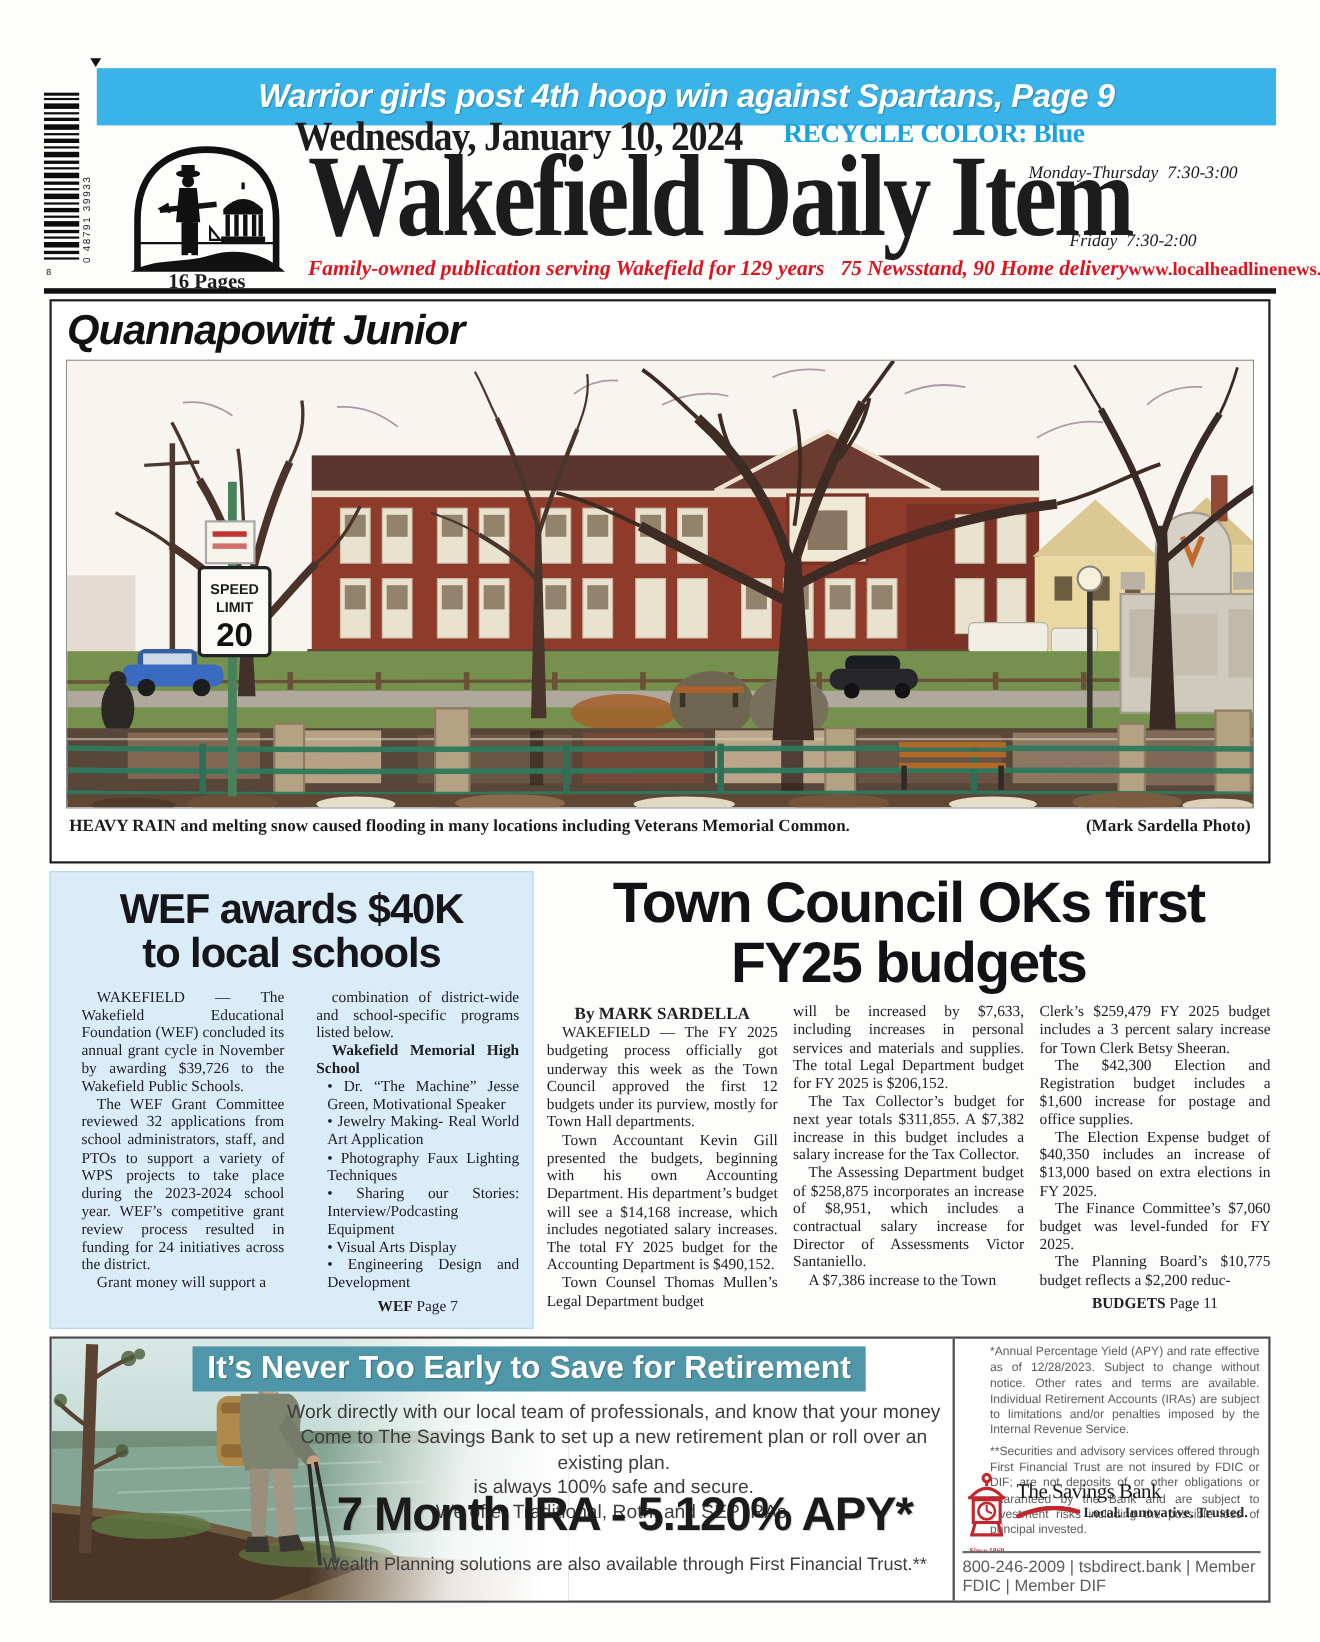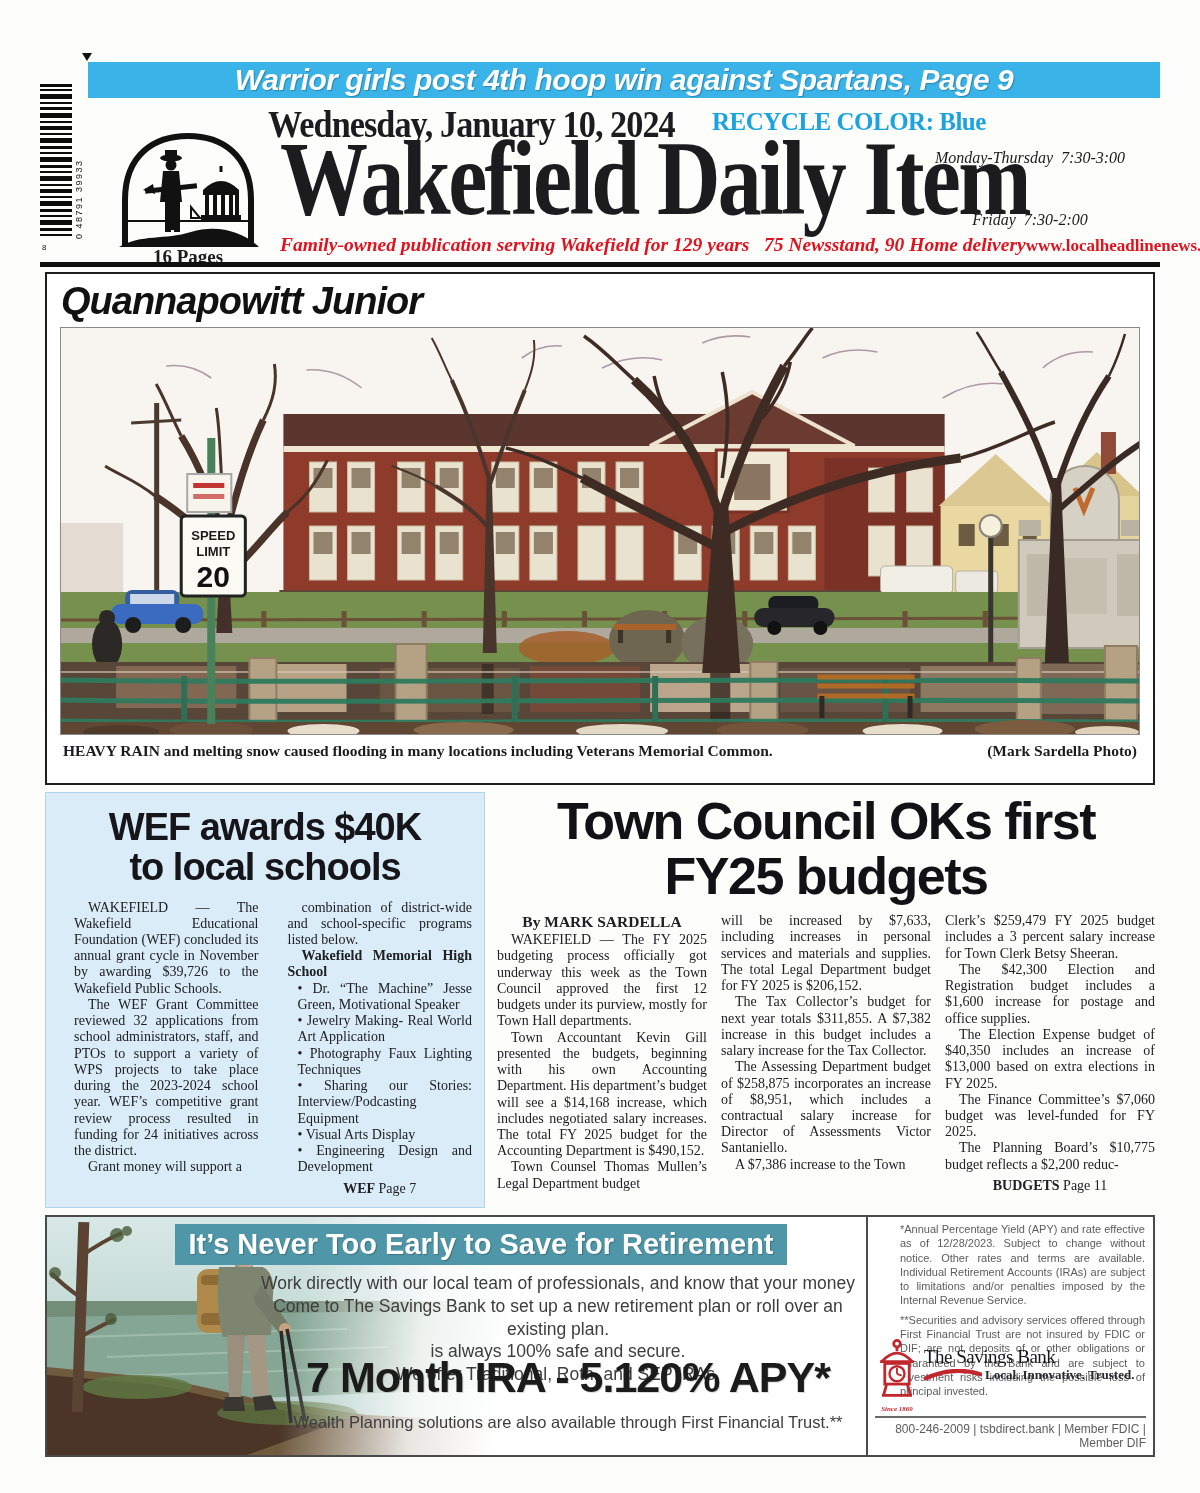--- a/index.html
+++ b/index.html
@@ -1,21 +1,21 @@
 <!DOCTYPE html>
 <html><head>
 <meta charset="utf-8">
 <style>
   html,body{margin:0;padding:0;}
   body{width:1200px;height:1493px;position:relative;background:#fdfdfc;font-family:"Liberation Serif",serif;color:#1c1c1e;overflow:hidden;}
   .abs{position:absolute;}
 
   
   .reg-mark{left:82px;top:53px;width:0;height:0;border-left:5px solid transparent;border-right:5px solid transparent;border-top:8px solid #111;}
-  .top-banner{left:88px;top:62px;width:1072px;height:36px;background:#3ab3e8;display:flex;align-items:center;justify-content:center;}
+  .top-banner{left:88px;top:62px;width:1072px;height:52px;background:#3ab3e8;display:flex;align-items:center;justify-content:center;}
   .top-banner span{font-family:"Liberation Sans",sans-serif;font-weight:bold;font-style:italic;font-size:30px;color:#fff;text-shadow:1px 1px 1px rgba(0,0,0,.25);letter-spacing:-.5px;}
 
   
   .barcode{left:40px;top:84px;width:48px;height:168px;}
 
   
   .mast-date{left:268px;top:102px;font-weight:bold;font-size:36px;letter-spacing:-1px;transform:scale(.95,1.05);transform-origin:left top;white-space:pre;}
   .recycle{left:700px;top:108px;font-weight:bold;font-size:25px;color:#1ba3e0;letter-spacing:-.5px;margin-left:12px;}
   .hours{left:910px;top:106px;width:240px;text-align:center;font-style:italic;font-size:16px;line-height:1.3;white-space:pre;}
   .logo{left:103px;top:128px;width:170px;height:120px;}
@@ -64,21 +64,21 @@
   .ad-offer-sub{position:absolute;left:225px;top:196px;width:592px;text-align:center;font-family:"Liberation Sans",sans-serif;font-size:16.5px;color:#3d3d3d;}
   .ad-right{position:absolute;right:0;top:0;width:287px;height:238px;border-left:2px solid #4a4a4a;box-sizing:border-box;padding-left:24px;}
   .fineprint{margin:5px 8px 0;font-family:"Liberation Sans",sans-serif;font-size:11px;line-height:1.3;color:#5c5c5c;text-align:justify;}
   .tsb-logo-row{position:absolute;left:6px;top:122px;width:272px;display:flex;align-items:flex-start;gap:4px;}
   .tsb-icon-wrap{text-align:center;}
   .tsb-since{font-style:italic;font-size:7px;color:#c1272d;font-weight:bold;}
   .tsb-text{padding-top:8px;}
   .tsb-name{font-size:19px;color:#17171a;letter-spacing:-.5px;line-height:1;}
   .tsb-tagline-row{display:flex;align-items:center;justify-content:flex-end;gap:3px;margin-top:1px;}
   .tsb-tagline{font-weight:bold;font-size:13px;color:#2a2a2e;}
-  .ad-contact{position:absolute;left:7px;right:7px;bottom:5px;border-top:2px solid #6a6a6a;padding-top:4px;text-align:right;font-family:"Liberation Sans",sans-serif;font-size:12px;color:#5c5c5c;}
+  .ad-contact{position:absolute;left:7px;right:7px;bottom:5px;border-top:2px solid #6a6a6a;padding-top:4px;text-align:left;font-family:"Liberation Sans",sans-serif;font-size:15px;color:#5c5c5c;}
 </style>
 </head>
 <body>
 
 <div class="abs reg-mark"></div>
 
 <div class="abs top-banner">
   <span>Warrior girls post 4th hoop win against Spartans, Page 9</span>
 </div>
 

